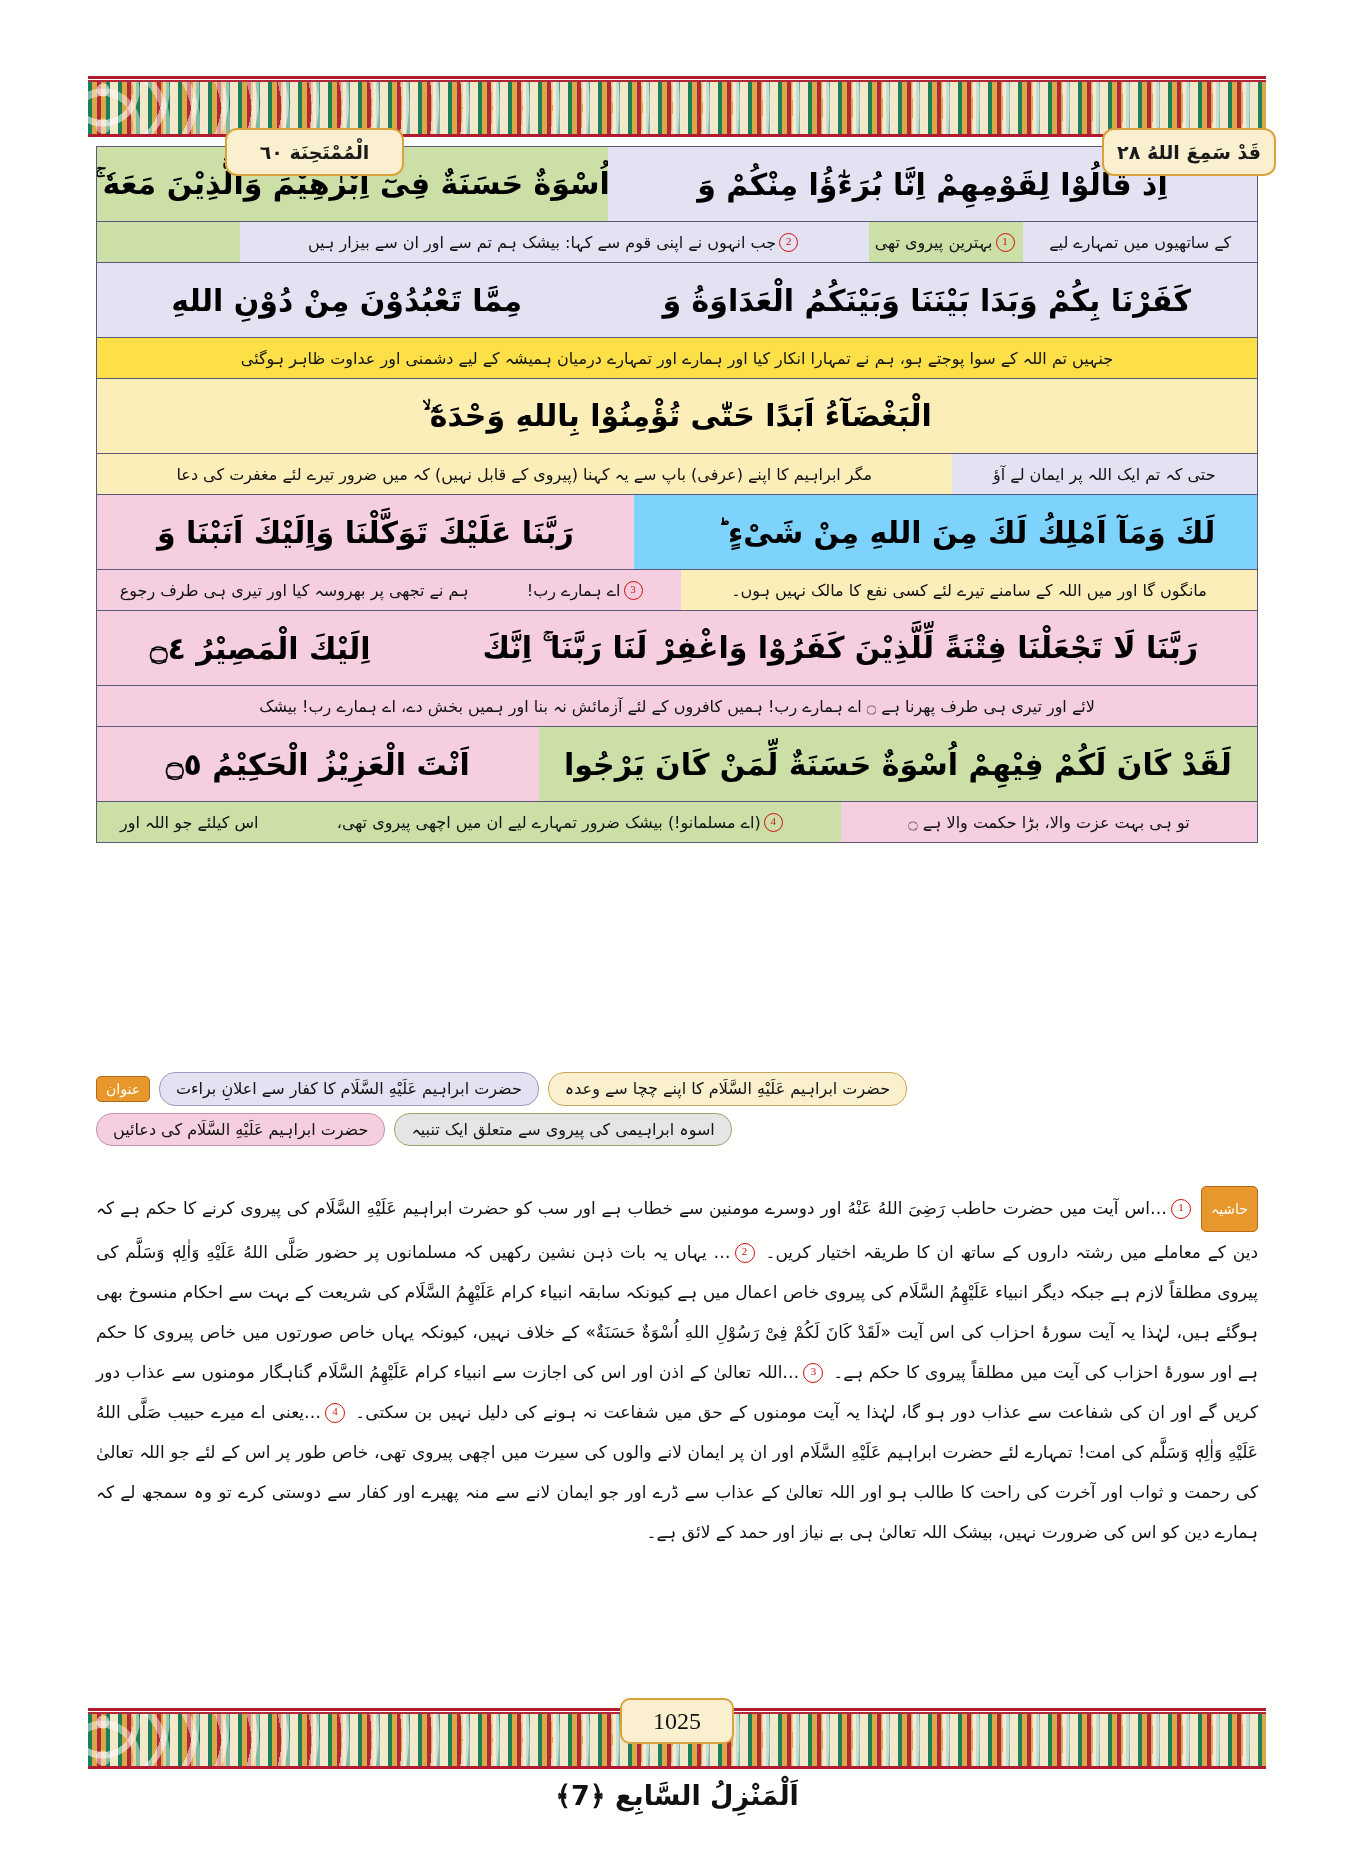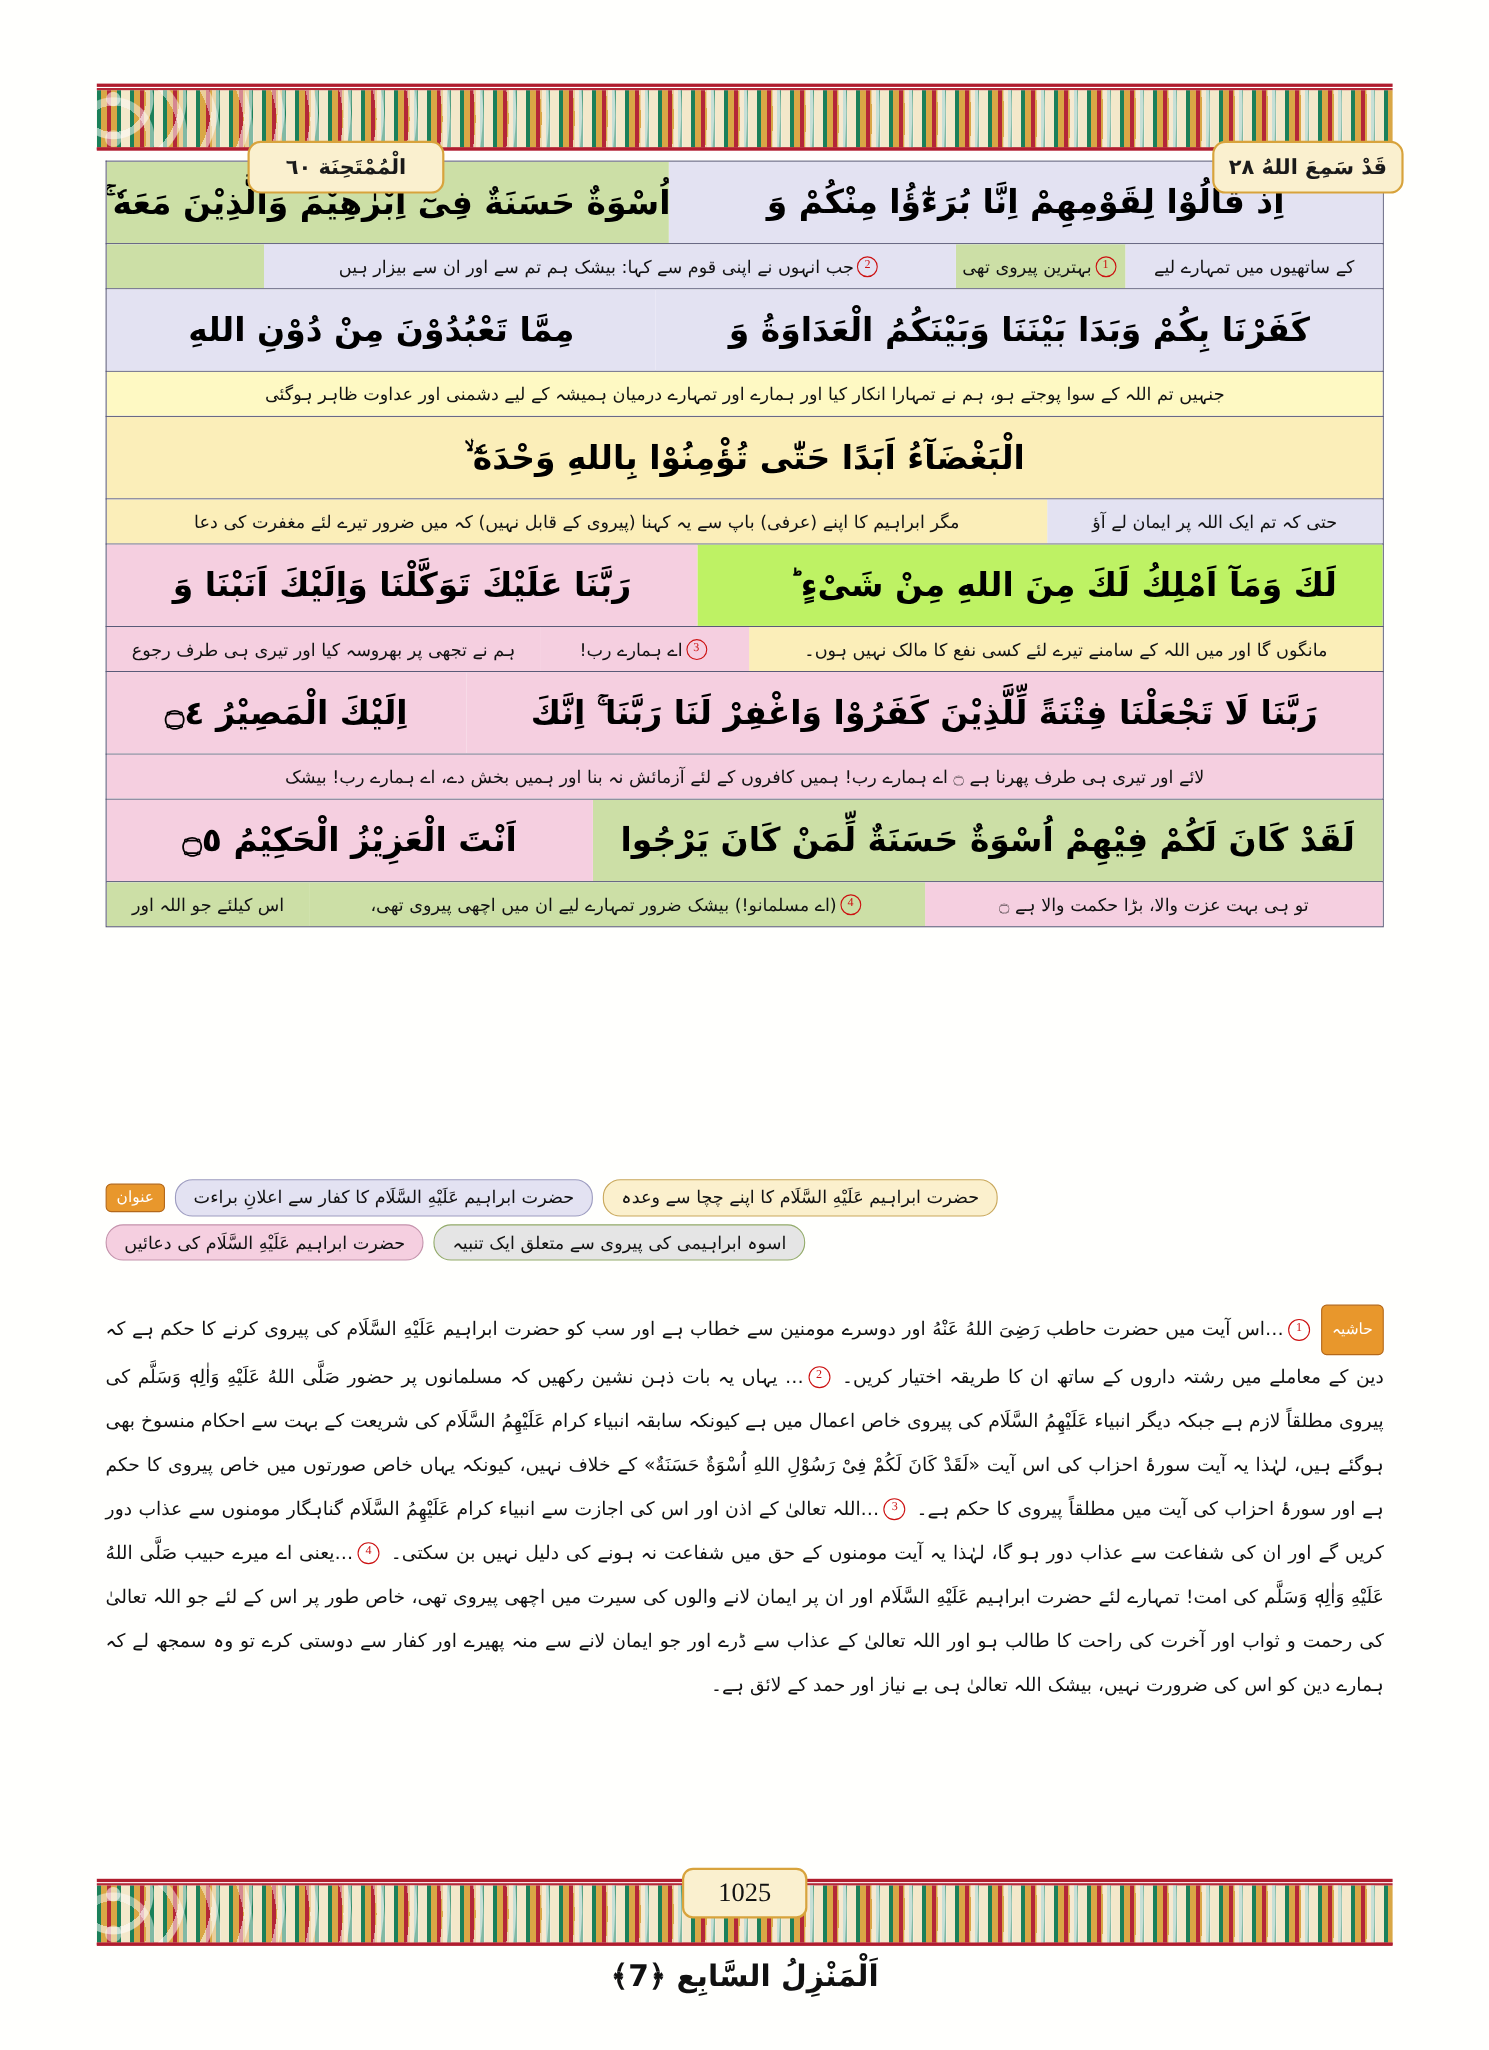--- a/index.html
+++ b/index.html
@@ -227,39 +227,39 @@
       </div>
       <div class="ayah-row">
         <div class="seg" style="flex: 57 0 0px; background: rgb(227, 226, 242);">
           <span>كَفَرْنَا بِكُمْ وَبَدَا بَيْنَنَا وَبَيْنَكُمُ الْعَدَاوَةُ وَ</span>
         </div>
         <div class="seg" style="flex: 43 0 0px; background: rgb(227, 226, 242);">
           <span>مِمَّا تَعْبُدُوْنَ مِنْ دُوْنِ اللهِ</span>
         </div>
       </div>
       <div class="urdu-row">
-        <div class="seg" style="flex: 100 0 0px; background: #fef9c3;">
+        <div class="seg" style="flex: 100 0 0px; background: #fde047;">
           <span>جنہیں تم اللہ کے سوا پوجتے ہو، ہم نے تمہارا انکار کیا اور ہمارے اور تمہارے درمیان ہمیشہ کے لیے دشمنی اور عداوت ظاہر ہوگئی</span>
         </div>
       </div>
       <div class="ayah-row">
         <div class="seg" style="flex: 50 0 0px; background: rgb(251, 238, 185);">
           <span>الْبَغْضَآءُ اَبَدًا حَتّٰى تُؤْمِنُوْا بِاللهِ وَحْدَهٗٓ ۙ</span>
         </div>
       </div>
       <div class="urdu-row">
         <div class="seg" style="flex: 26 0 0px; background: rgb(227, 226, 242);">
           <span>حتی کہ تم ایک اللہ پر ایمان لے آؤ</span>
         </div>
         <div class="seg" style="flex: 74 0 0px; background: rgb(251, 238, 185);">
           <span>مگر ابراہیم کا اپنے (عرفی) باپ سے یہ کہنا (پیروی کے قابل نہیں) کہ میں ضرور تیرے لئے مغفرت کی دعا</span>
         </div>
       </div>
       <div class="ayah-row">
-        <div class="seg" style="flex: 52 0 0px; background: #bef264; padding-left: 44px;">
+        <div class="seg" style="flex: 52 0 0px; background: #7dd3fc; padding-left: 44px;">
           <span>لَكَ وَمَآ اَمْلِكُ لَكَ مِنَ اللهِ مِنْ شَىْءٍ ؕ</span>
         </div>
         <div class="seg" style="flex: 48 0 0px; background: rgb(245, 207, 224);">
           <span>رَبَّنَا عَلَيْكَ تَوَكَّلْنَا وَاِلَيْكَ اَنَبْنَا وَ</span>
         </div>
       </div>
       <div class="urdu-row">
         <div class="seg" style="flex: 50 0 0px; background: rgb(251, 238, 185);">
           <span>مانگوں گا اور میں اللہ کے سامنے تیرے لئے کسی نفع کا مالک نہیں ہوں۔</span>
         </div>

